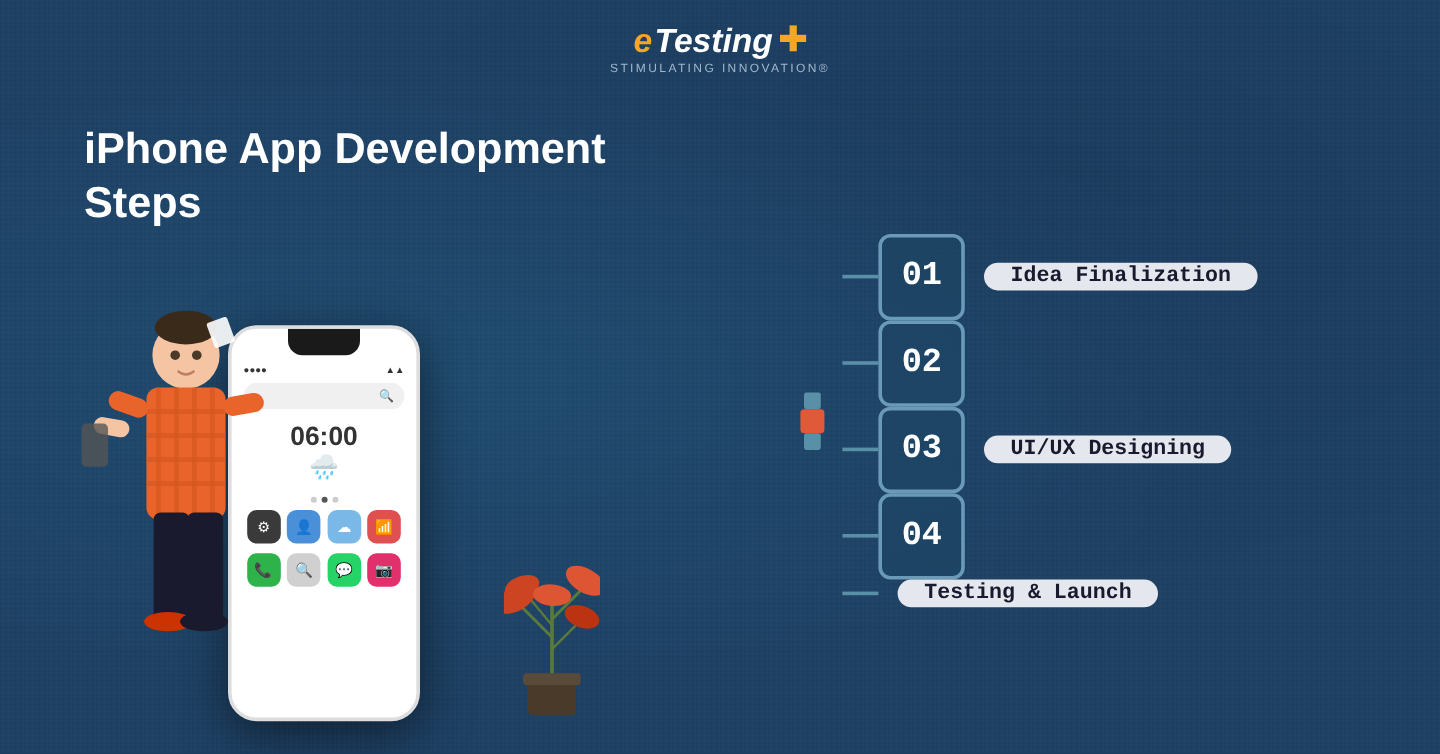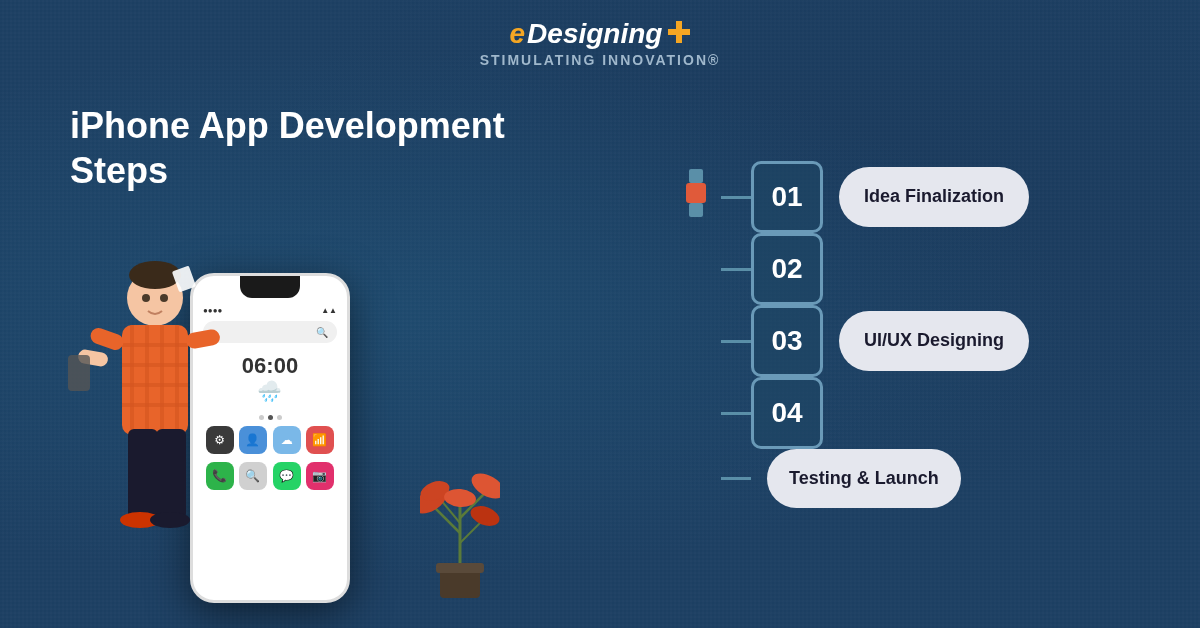--- a/index.html
+++ b/index.html
@@ -69,26 +69,25 @@
     }
 
     .logo-bizneeds {
       font-size: 28px;
       font-weight: 900;
       color: white;
       font-style: italic;
     }
 
     .logo-tagline {
-      font-size: 14px;
+      font-size: 10px;
       color: #a0b8cc;
       letter-spacing: 2px;
       text-transform: uppercase;
       margin-top: 2px;
-      font-weight: bold;
     }
 
     
     .main {
       flex: 1;
       display: flex;
       align-items: center;
       padding: 0 40px;
     }
 
@@ -277,21 +276,21 @@
     .step-number {
       font-size: 28px;
       font-weight: 800;
       color: white;
     }
 
     .step-label-pill {
       margin-left: 16px;
       background: rgba(240, 240, 245, 0.95);
       border-radius: 30px;
-      padding: 18px 22px;
+      padding: 0 22px;
       min-width: 190px;
       display: flex;
       align-items: center;
       justify-content: center;
     }
 
     .step-label-text {
       font-size: 18px;
       font-weight: 600;
       color: #1a1a2e;
@@ -303,21 +302,21 @@
 <body>
 
 <div class="bg"></div>
 
 <div class="content">
 
   <div class="header">
     <div class="logo-container">
       <div class="logo-text">
         <span class="logo-e">e</span>
-        <span class="logo-bizneeds">Designing</span>
+        <span class="logo-bizneeds">Testing</span>
 
         <svg width="22" height="22" viewBox="0 0 22 22" style="margin-left:4px; margin-top:-4px;">
           <rect x="8" y="0" width="6" height="22" fill="#f5a623"></rect>
           <rect x="0" y="8" width="22" height="6" fill="#f5a623"></rect>
         </svg>
       </div>
       <div class="logo-tagline">stimulating innovation®</div>
     </div>
   </div>
 
@@ -420,21 +419,21 @@
           <ellipse cx="65" cy="53" rx="15" ry="9" fill="#bb3311" transform="rotate(20, 65, 53)"></ellipse>
           <ellipse cx="15" cy="28" rx="15" ry="9" fill="#cc4422" transform="rotate(-20, 15, 28)"></ellipse>
           <ellipse cx="40" cy="35" rx="16" ry="9" fill="#dd5533" transform="rotate(5, 40, 35)"></ellipse>
         </svg>
 
       </div>
     </div>
 
     <div class="right-section">
 
-      <div style="display:flex; align-items:flex-start; height:440px;">
+      <div style="display:flex; align-items:center; height:440px;font-family:Liberation Mono, monospace;">
 
         <div style="display:flex; flex-direction:column; align-items:center; width:50px; padding-top:36px; padding-bottom:36px; position:relative;">
 
           <div style="width:14px;height:14px;background:#5a8fa8;border-radius:2px;flex-shrink:0;"></div>
 
           <div style="width:3px;flex:1;background:#4a7a96;"></div>
 
           <div style="width:20px;height:20px;background:#e05a3a;border-radius:3px;flex-shrink:0;"></div>
 
           <div style="width:3px;flex:1;background:#4a7a96;"></div>

